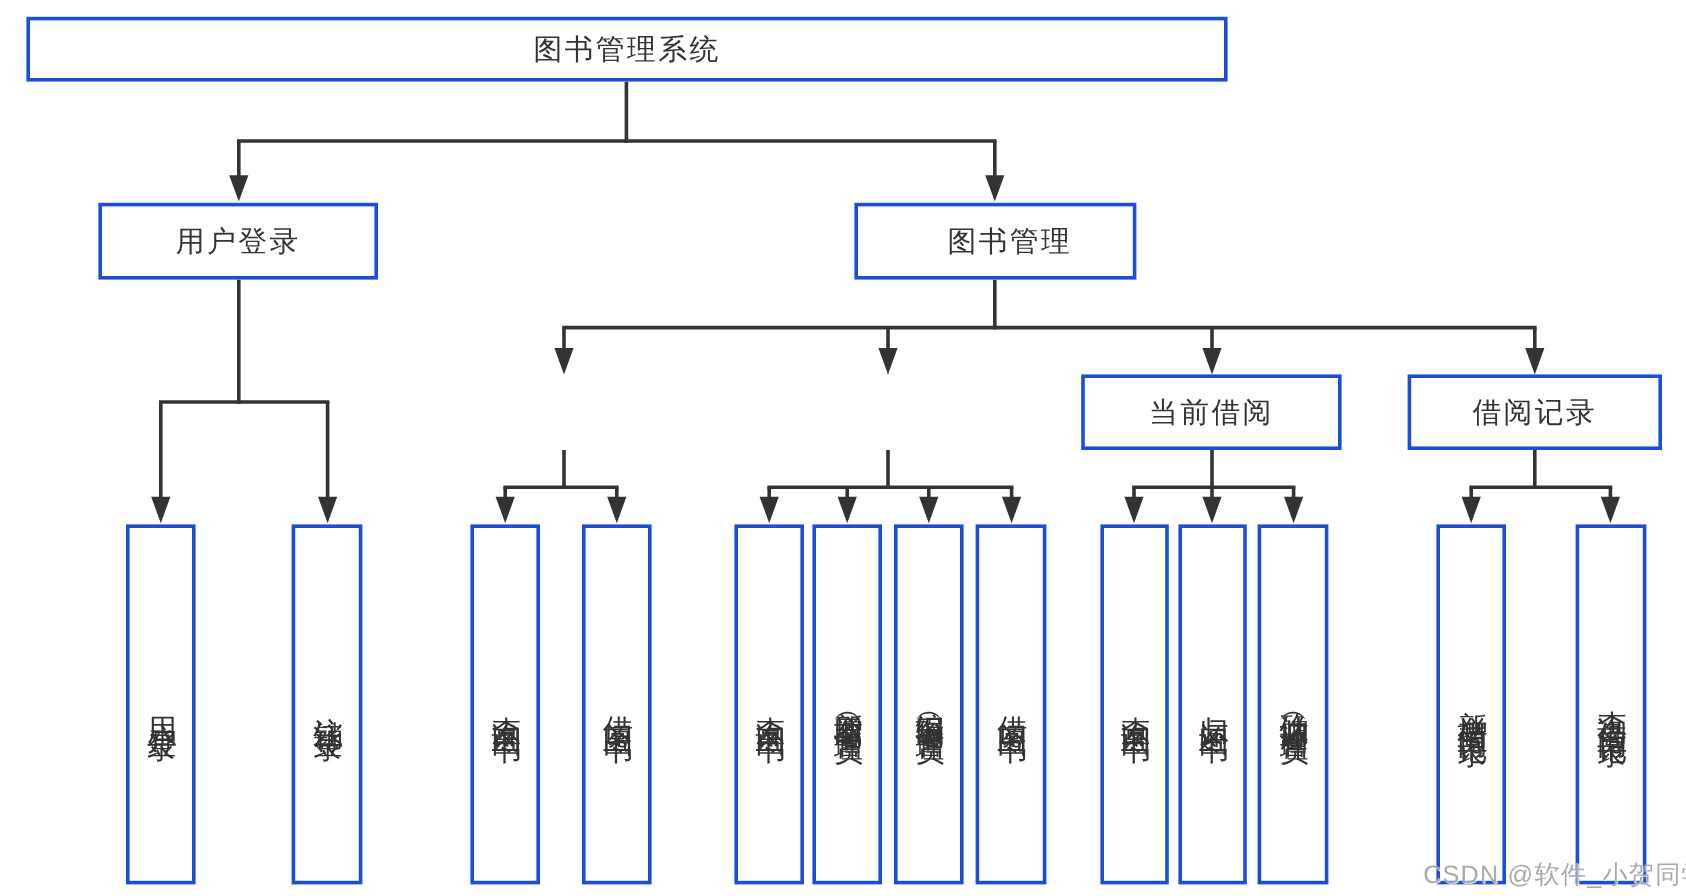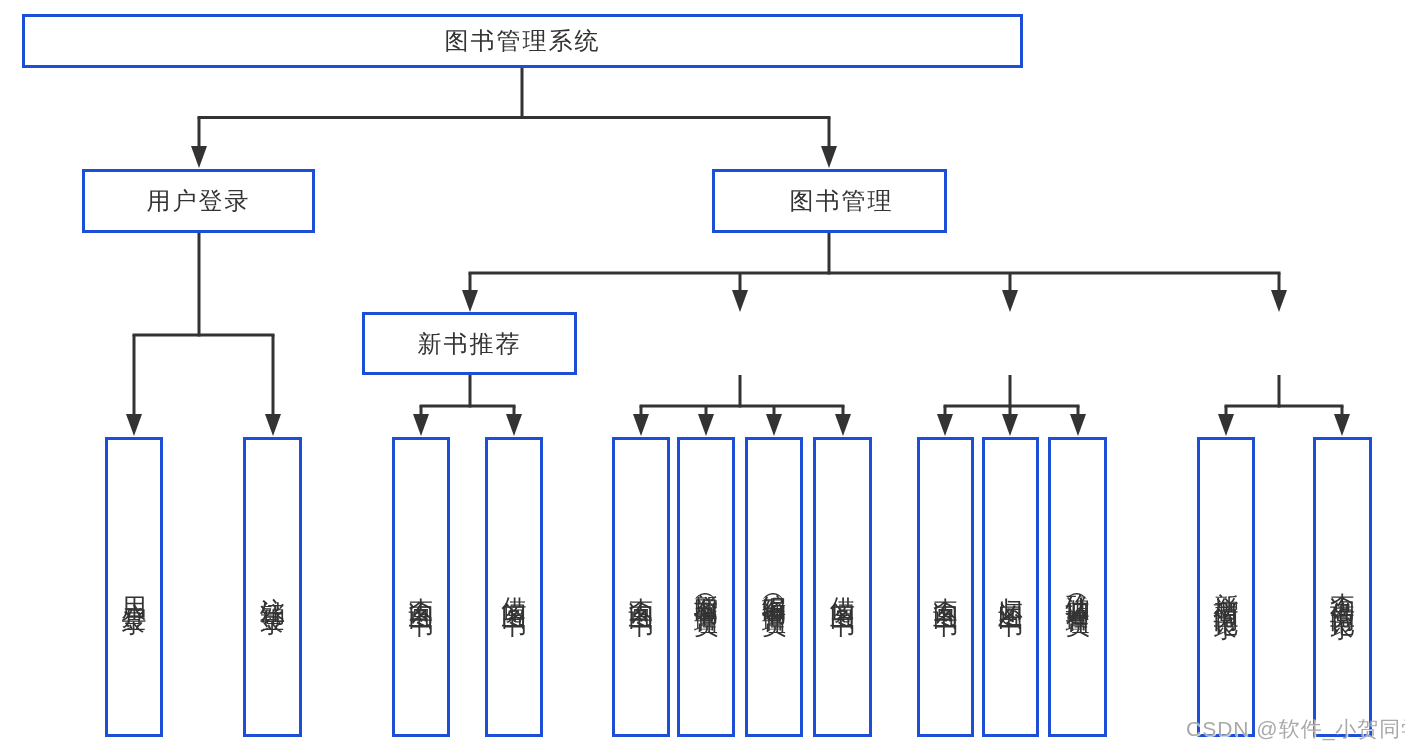--- a/index.html
+++ b/index.html
@@ -132,21 +132,22 @@
     <polygon class="arrowhead" points="1226,436 1218,414 1234,414"></polygon>
     <line class="connector" x1="1342" y1="406" x2="1342" y2="416"></line>
     <polygon class="arrowhead" points="1342,436 1334,414 1350,414"></polygon>
   </svg>
 
   <div class="node h root">图书管理系统</div>
 
   <div class="node h lvl2" style="left:82px; width:233px;">用户登录</div>
   <div class="node h lvl2" style="left:712px; width:235px;padding-left:24px;">图书管理</div>
 
-  <div class="node h lvl3" style="left:362px; width:215px;">新书推荐</div>
+  <div class="node h lvl3" style="left:901px; width:217px;">当前借阅</div>
+  <div class="node h lvl3" style="left:1173px; width:212px;">借阅记录</div>
 
   <div class="node leaf" style="left:105px; width:58px;">用户登录</div>
   <div class="node leaf" style="left:243px; width:59px;">注销登录</div>
   <div class="node leaf" style="left:392px; width:58px;">查询图书</div>
   <div class="node leaf" style="left:485px; width:58px;">借阅图书</div>
   <div class="node leaf" style="left:612px; width:58px;">查询图书</div>
   <div class="node leaf long" style="left:677px; width:58px;">新增图书（管理员）</div>
   <div class="node leaf long" style="left:745px; width:58px;">编辑图书（管理员）</div>
   <div class="node leaf" style="left:813px; width:59px;">借阅图书</div>
   <div class="node leaf" style="left:917px; width:57px;">查询图书</div>

